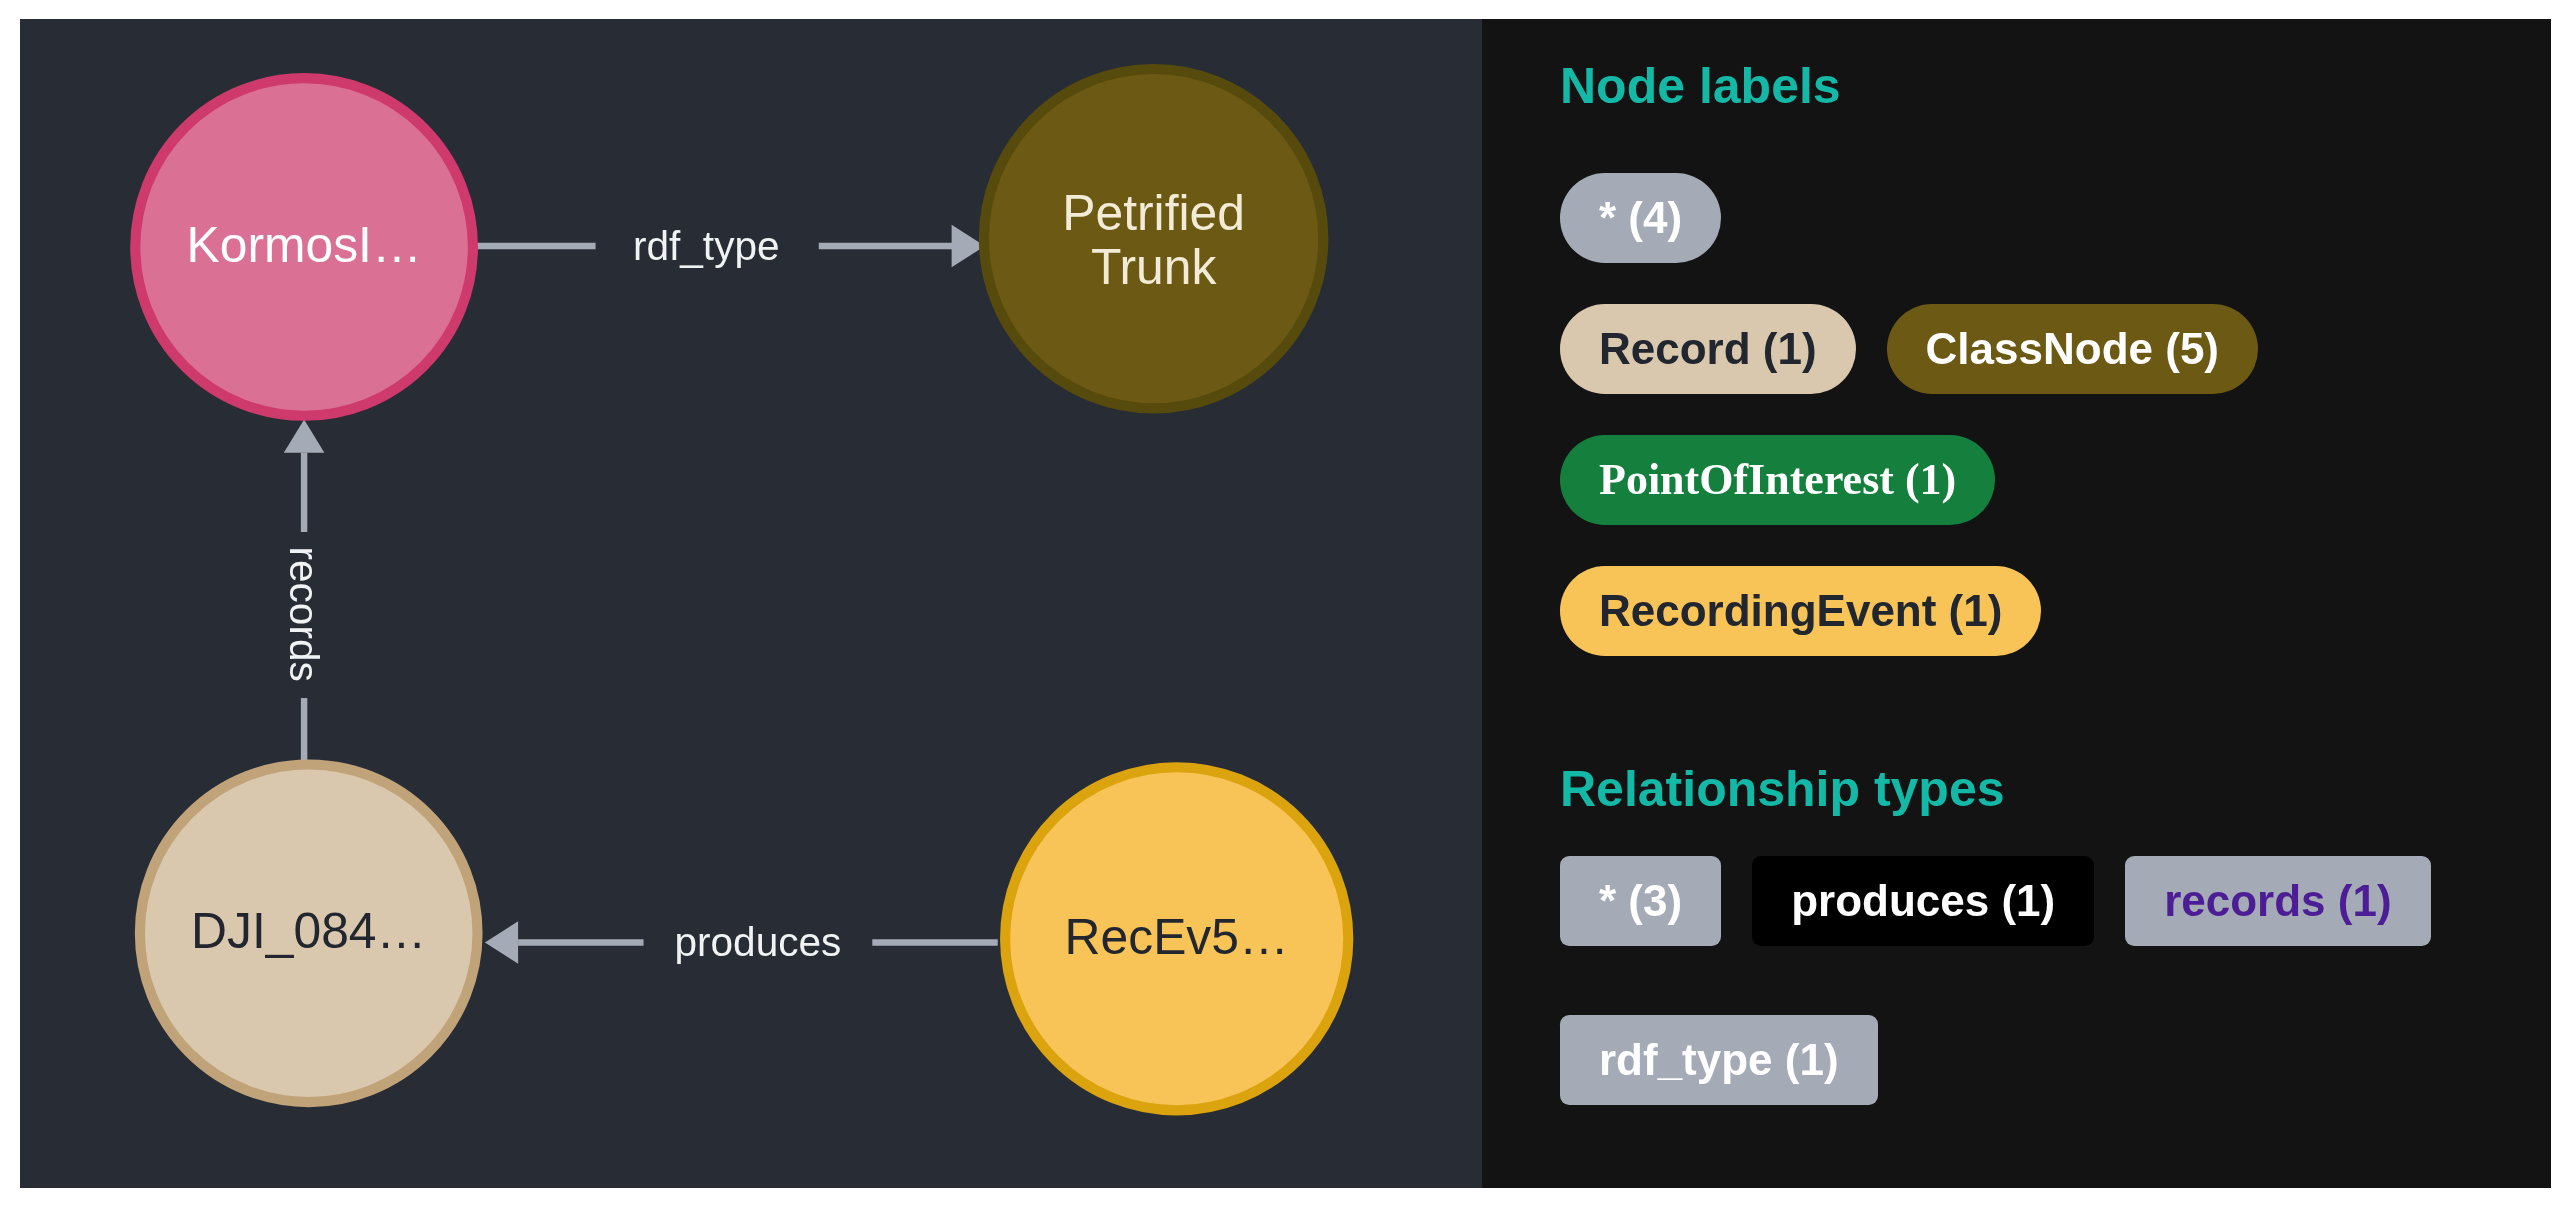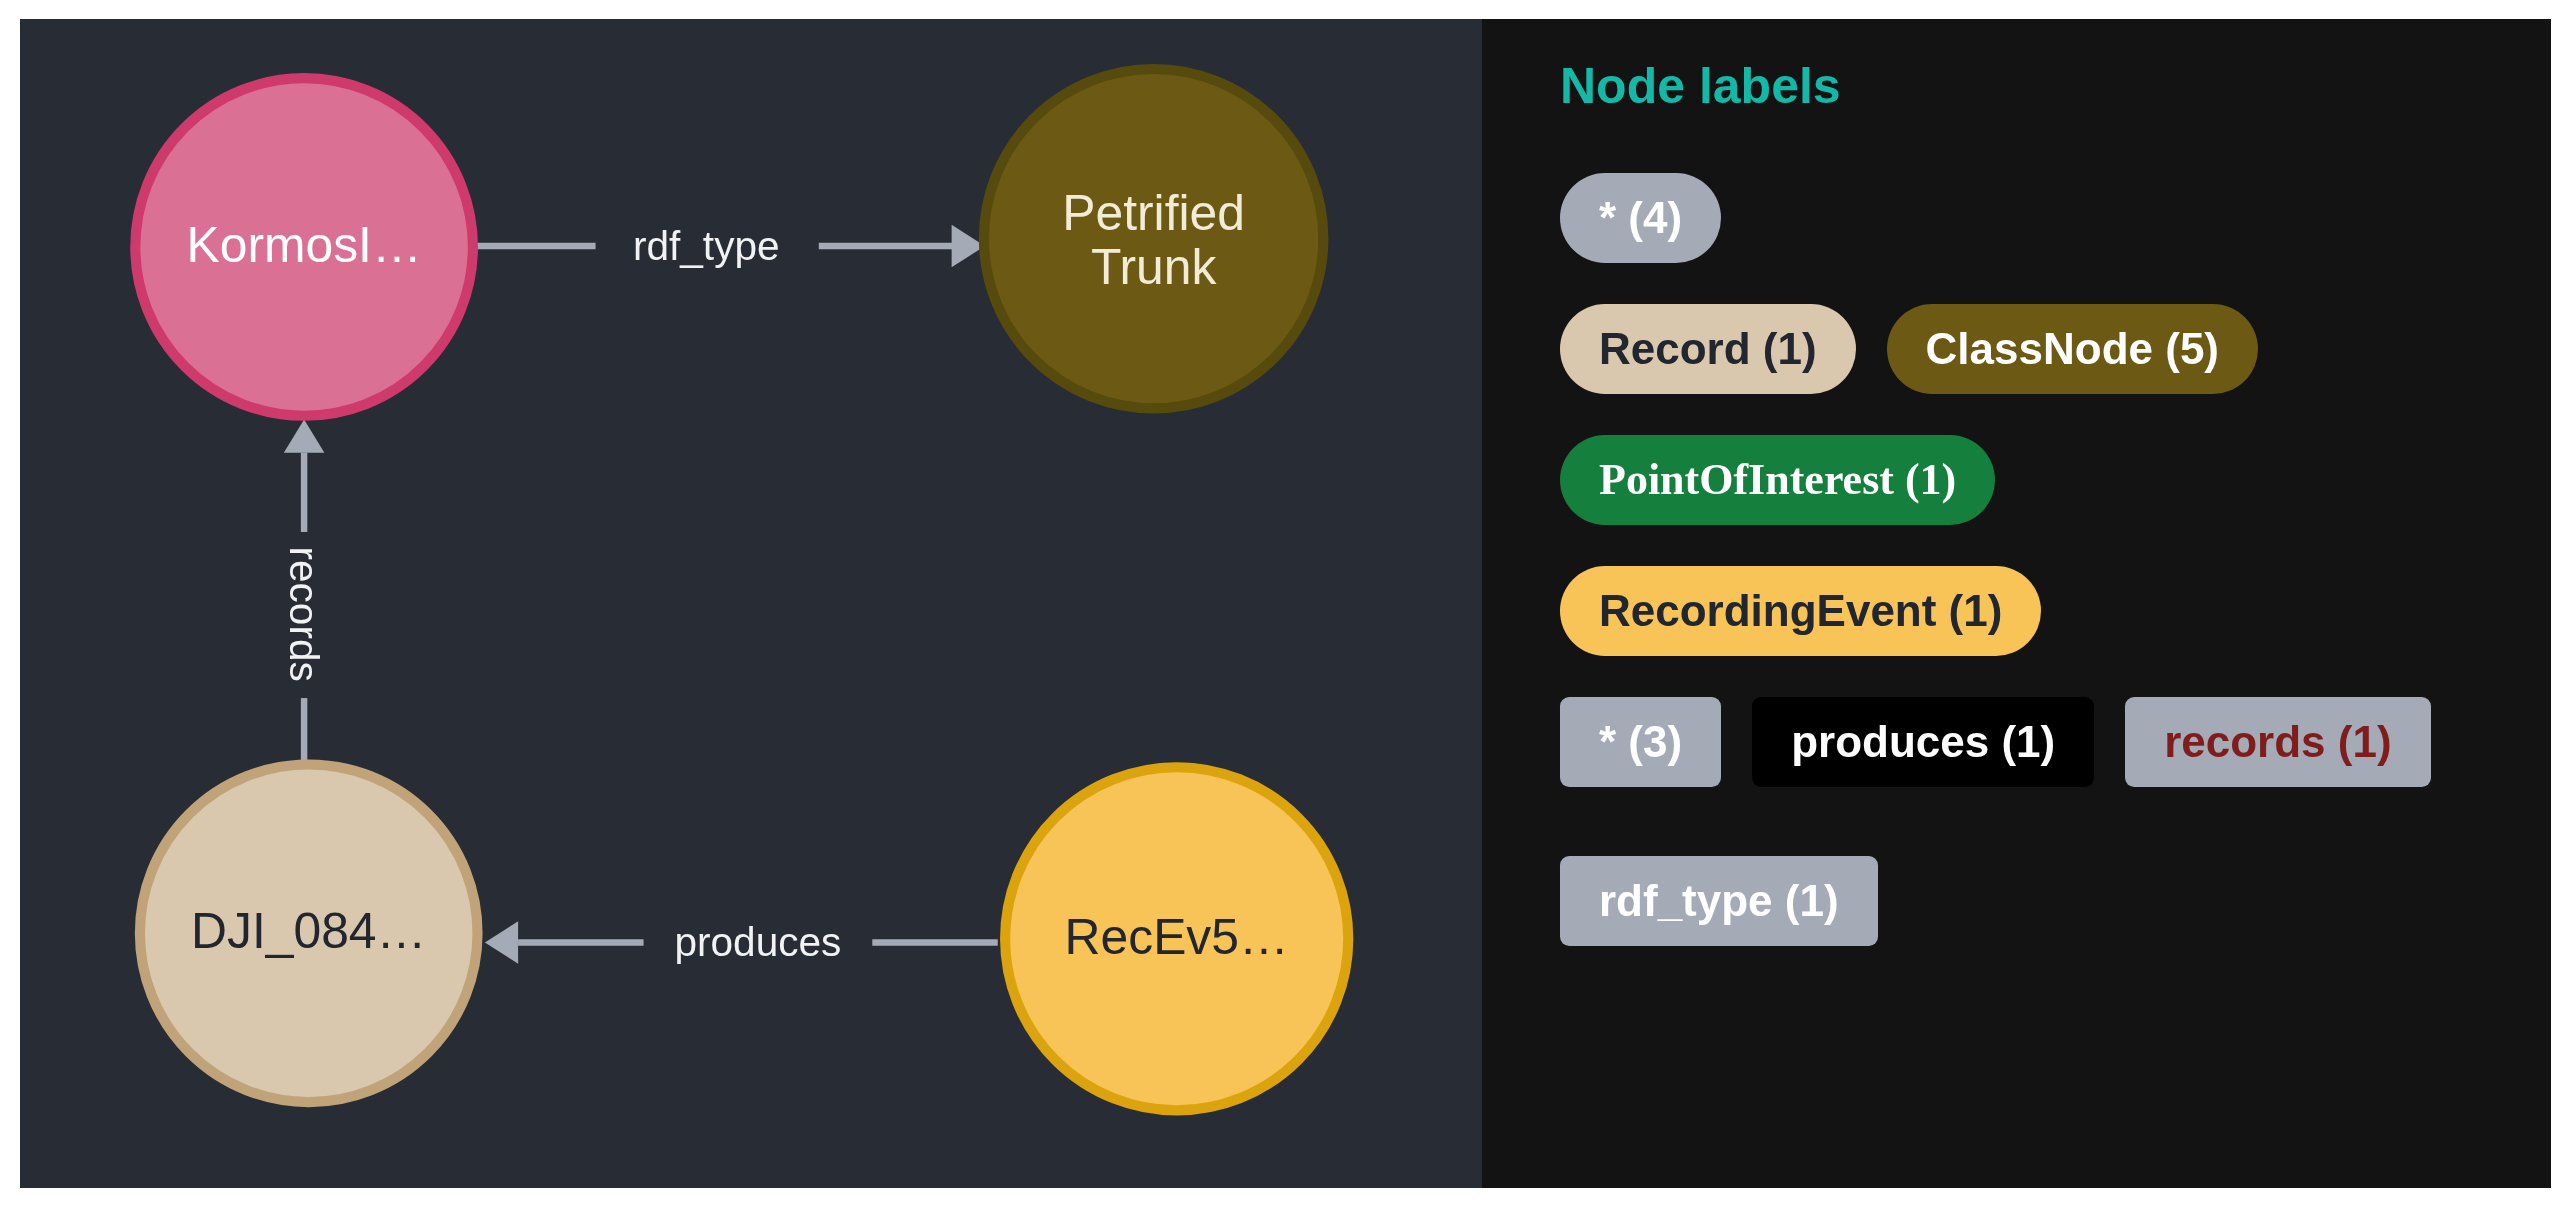--- a/index.html
+++ b/index.html
@@ -126,25 +126,26 @@
     </div>
 
     <div class="chip-row">
       <div class="chip" style="background: #15803d; color: rgb(255, 255, 255); font-family: Liberation Serif, serif;">PointOfInterest (1)</div>
     </div>
 
     <div class="chip-row">
       <div class="chip" style="background: rgb(248, 196, 88); color: rgb(34, 38, 46);">RecordingEvent (1)</div>
     </div>
 
+    <h2 class="panel-heading second">Relationship types</h2>
 
     <div class="chip-row">
       <div class="chip rel" style="background: rgb(165, 171, 182); color: rgb(255, 255, 255);">* (3)</div>
       <div class="chip rel" style="background: #000000; color: rgb(255, 255, 255);">produces (1)</div>
-      <div class="chip rel" style="background: rgb(165, 171, 182); color: #7f1d1d;">records (1)</div>
+      <div class="chip rel" style="background: rgb(165, 171, 182); color: #4c1d95;">records (1)</div>
     </div>
 
     <div class="chip-row">
       <div class="chip rel" style="background: rgb(165, 171, 182); color: rgb(255, 255, 255); margin-top: 28px;">rdf_type (1)</div>
     </div>
 
   </div>
 </div>
 
 

